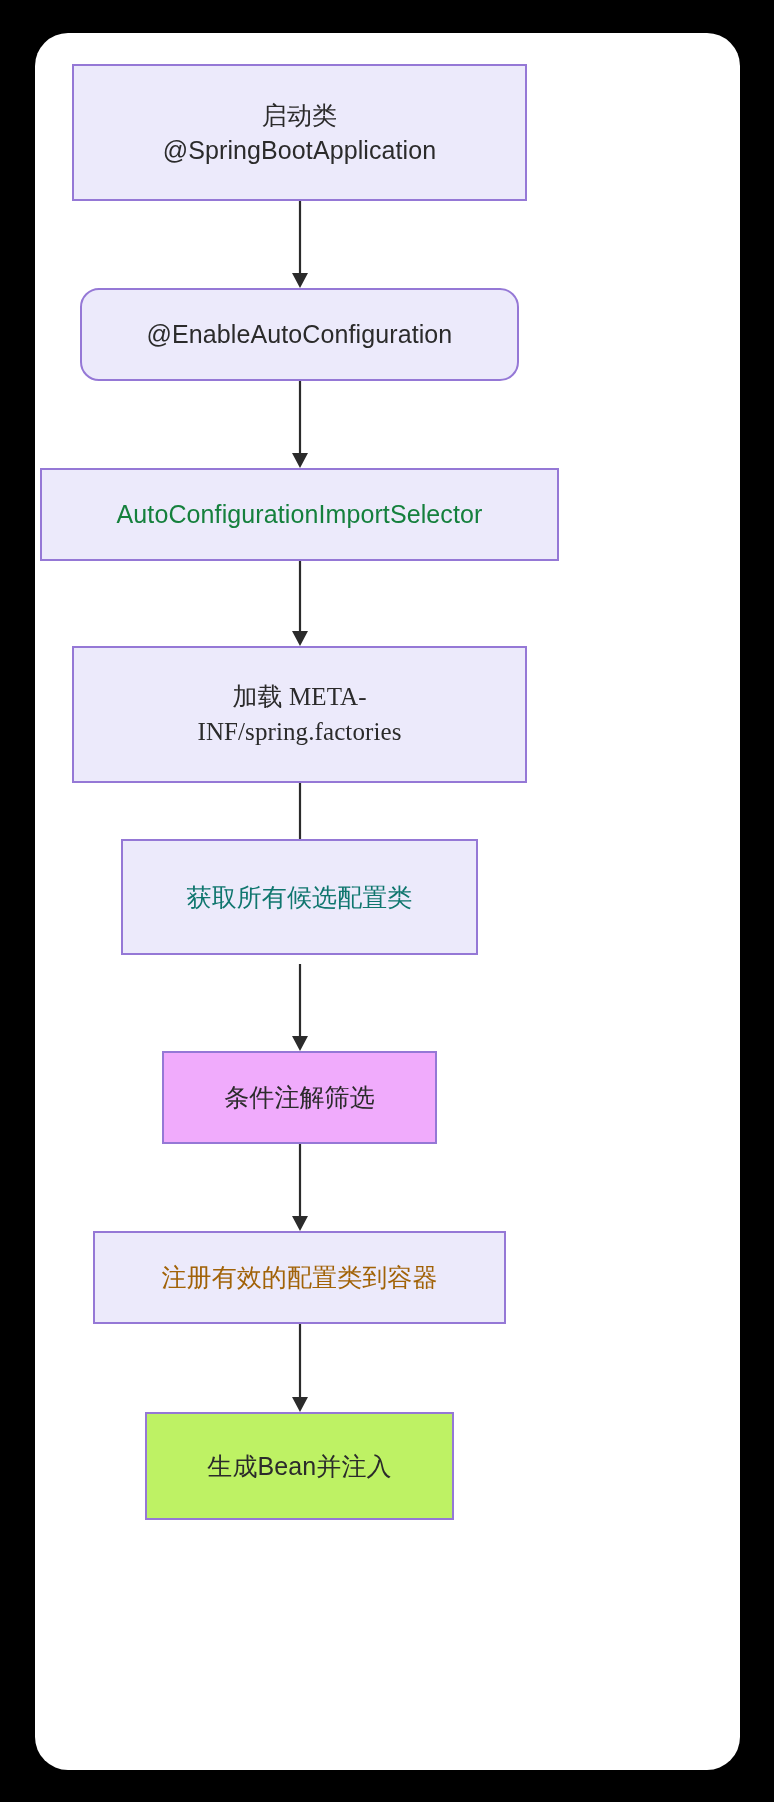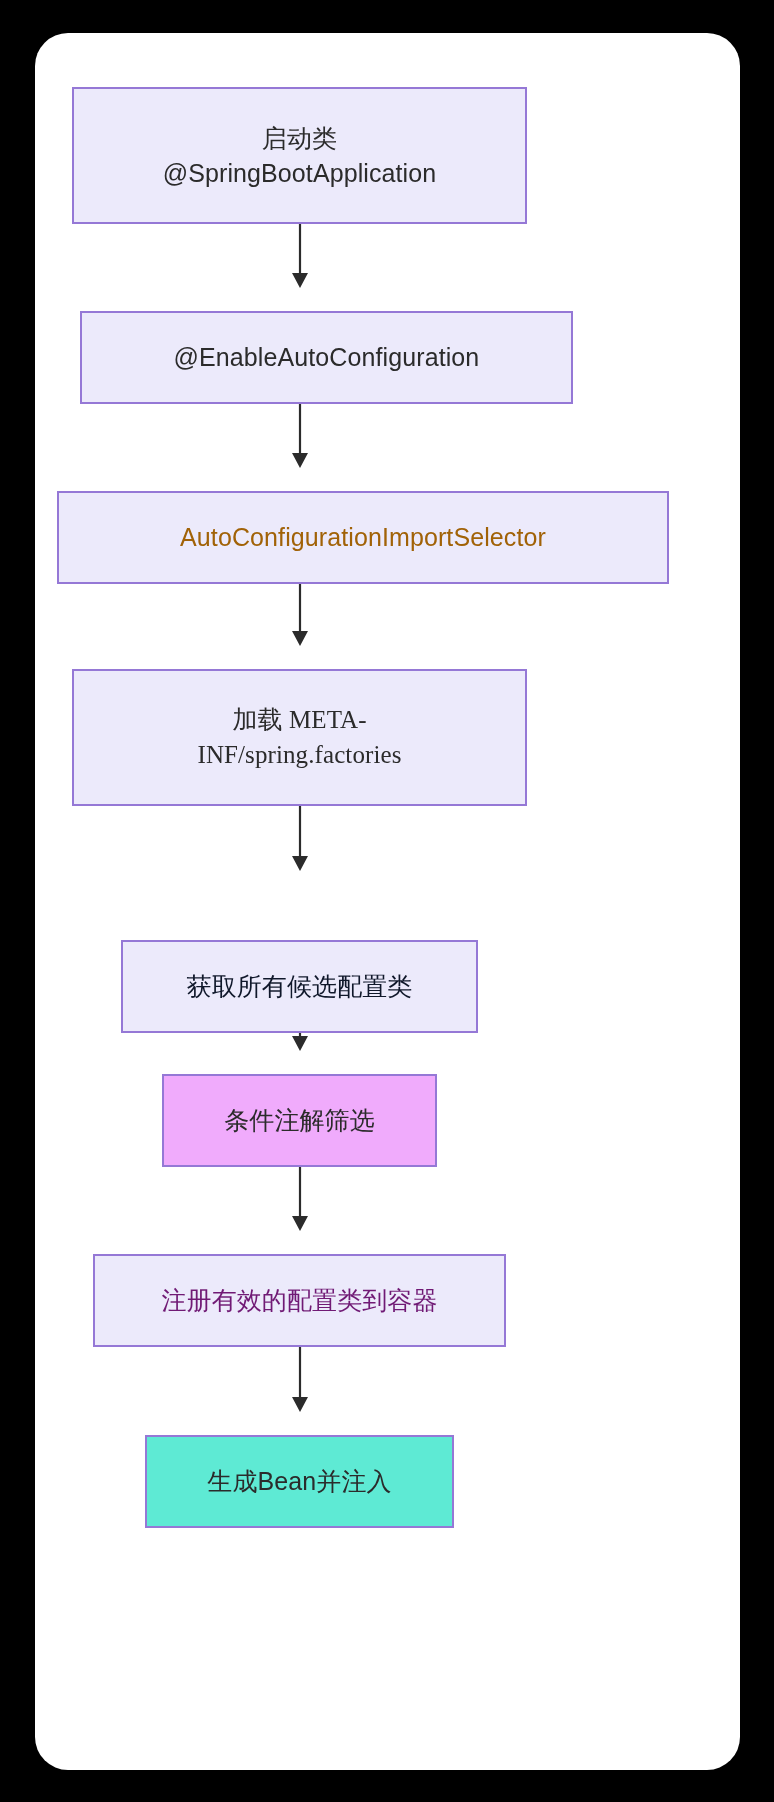--- a/index.html
+++ b/index.html
@@ -48,21 +48,20 @@
     align-items: center;
     justify-content: center;
     text-align: center;
     color: #2b2b2b;
     font-size: 25px;
     line-height: 1.38;
     font-family: "Liberation Sans", "DejaVu Sans", sans-serif;
     letter-spacing: 0.1px;
     white-space: pre-line;
     padding: 4px 4px;
-    margin-top: 23px;
   }
 
   .edge {
     position: absolute;
     overflow: visible;
   }
   .edge line {
     stroke: #2b2b2b;
     stroke-width: 2.2;
   }
@@ -102,24 +101,24 @@
             <polygon points="257,1183 273,1183 265,1198" fill="#2b2b2b"></polygon>
           </g>
           <g>
             <line x1="265" y1="1291" x2="265" y2="1366" stroke="#2b2b2b"></line>
             <polygon points="257,1364 273,1364 265,1379" fill="#2b2b2b"></polygon>
           </g>
         </svg>
       <div id="node-layer">
           <div class="node" style="left: 37px; top: 31px; width: 455px; height: 137px; background: rgb(236, 234, 251); border-color: rgb(149, 120, 214); color: rgb(43, 43, 43);">启动类
 @SpringBootApplication</div>
-          <div class="node" style="left: 45px; top: 255px; width: 493px; height: 93px; background: rgb(236, 234, 251); border-color: rgb(149, 120, 214); color: rgb(43, 43, 43);">@EnableAutoConfiguration</div>
-          <div class="node" style="left: 22px; top: 435px; width: 612px; height: 93px; background: rgb(236, 234, 251); border-color: rgb(149, 120, 214); color: #a16207;">AutoConfigurationImportSelector</div>
+          <div class="node" style="left: 45px; top: 255px; width: 439px; height: 93px; background: rgb(236, 234, 251); border-color: rgb(149, 120, 214); color: rgb(43, 43, 43); border-radius: 19px;">@EnableAutoConfiguration</div>
+          <div class="node" style="left: 5px; top: 435px; width: 519px; height: 93px; background: rgb(236, 234, 251); border-color: rgb(149, 120, 214); color: #15803d;">AutoConfigurationImportSelector</div>
           <div class="node" style="left: 37px; top: 613px; width: 455px; height: 137px; background: rgb(236, 234, 251); border-color: rgb(149, 120, 214); color: rgb(43, 43, 43); font-family: Liberation Serif, serif;">加载 META-
 INF/spring.factories</div>
-          <div class="node" style="left: 86px; top: 884px; width: 357px; height: 93px; background: rgb(236, 234, 251); border-color: rgb(149, 120, 214); color: #0f172a;">获取所有候选配置类</div>
+          <div class="node" style="left: 86px; top: 806px; width: 357px; height: 116px; background: rgb(236, 234, 251); border-color: rgb(149, 120, 214); color: #0f766e;">获取所有候选配置类</div>
           <div class="node" style="left: 127px; top: 1018px; width: 275px; height: 93px; background: #f0abfc; border-color: rgb(149, 120, 214); color: rgb(43, 43, 43);">条件注解筛选</div>
-          <div class="node" style="left: 58px; top: 1198px; width: 413px; height: 93px; background: rgb(236, 234, 251); border-color: rgb(149, 120, 214); color: #701a75; text-align: right;">注册有效的配置类到容器</div>
-          <div class="node" style="left: 110px; top: 1379px; width: 309px; height: 93px; background: #5eead4; border-color: rgb(149, 120, 214); color: rgb(43, 43, 43);">生成Bean并注入</div>
+          <div class="node" style="left: 58px; top: 1198px; width: 413px; height: 93px; background: rgb(236, 234, 251); border-color: rgb(149, 120, 214); color: #a16207; text-align: right;">注册有效的配置类到容器</div>
+          <div class="node" style="left: 110px; top: 1379px; width: 309px; height: 108px; background: #bef264; border-color: rgb(149, 120, 214); color: rgb(43, 43, 43);">生成Bean并注入</div>
         </div>
     </div>
   </div>
 </div>
 
 </body></html>

